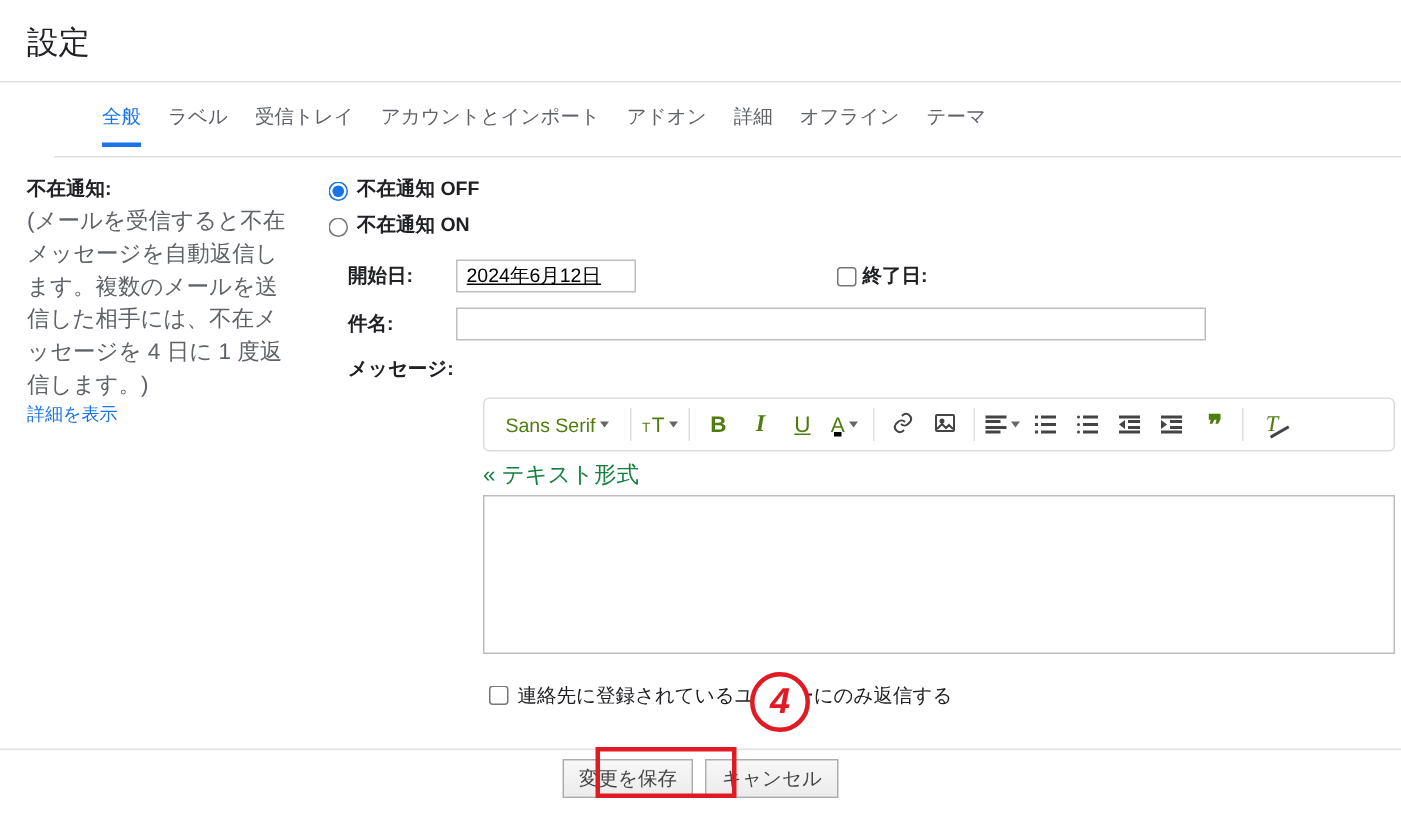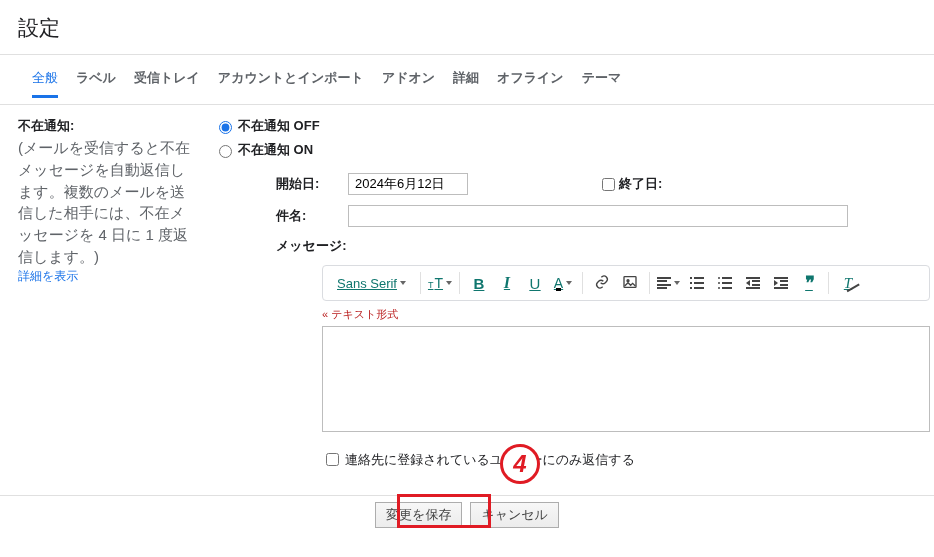--- a/index.html
+++ b/index.html
@@ -17,29 +17,29 @@
     padding: 14px 18px 12px 18px;
     border-bottom: 1px solid #e0e0e0;
     color: #202124;
   }
   .tabs {
     display: flex;
     flex-wrap: wrap;
     padding: 8px 18px 0 32px;
     border-bottom: 1px solid #e0e0e0;
     column-gap: 18px;
+    margin-left: 36px;
   }
   .tab {
     padding: 6px 0 8px 0;
     font-size: 13px;
     color: #5f6368;
     cursor: pointer;
     white-space: nowrap;
     margin-bottom: 6px;
-    font-weight: bold;
   }
   .tab.active {
     color: #1a73e8;
     border-bottom: 3px solid #1a73e8;
     font-weight: 500;
   }
   .content {
     display: flex;
     padding: 12px 18px 16px 18px;
   }
@@ -81,32 +81,32 @@
     font-size: 13px;
   }
   .form-table {
     margin-top: 14px;
     margin-left: 18px;
   }
   .form-row {
     display: flex;
     align-items: center;
     margin-bottom: 10px;
-    margin-left: 44px;
   }
   .form-lbl {
     font-weight: 700;
     width: 72px;
     flex: none;
   }
   .text-input {
     border: 1px solid #bdbdbd;
     height: 22px;
     padding: 0 6px;
     font-size: 13px;
+    text-decoration: underline;
   }
   .date-input { width: 120px; }
   .end-date-wrap {
     display: flex;
     align-items: center;
     margin-left: 130px;
   }
   .end-date-wrap input[type=checkbox] { margin-right: 4px; }
   .end-date-lbl { font-weight: 700; }
   .end-date-input {
@@ -128,23 +128,22 @@
     gap: 2px;
     background: #fff;
   }
   .tb-sep {
     width: 1px; height: 22px; background: #e0e0e0; margin: 0 4px;
   }
   .tb-btn {
     min-width: 26px; height: 26px;
     display: flex; align-items: center; justify-content: center;
     cursor: pointer;
-    color: #0f766e;
+    color: #4d7c0f;
     border-radius: 2px;
-    text-decoration: underline;
   }
   .dd::after {
     content: "";
     display: inline-block;
     margin-left: 3px;
     border-top: 4px solid #666;
     border-left: 3px solid transparent;
     border-right: 3px solid transparent;
     vertical-align: middle;
   }
@@ -189,22 +188,22 @@
   .indent-ic.right .arrow { border-left: 4px solid #444; }
   .indent-ic.left .arrow { border-right: 4px solid #444; }
   .quote-ic { font-size: 18px; font-weight: 900; line-height: 1; letter-spacing: -2px; }
   .clear-ic { position: relative; font-style: italic; font-family: serif; font-size: 15px; }
   .clear-ic::after {
     content: ""; position: absolute; left: 2px; top: 12px; width: 14px; height: 1.5px; background: #444; transform: rotate(-30deg);
   }
   .link-ic svg, .img-ic svg { width: 16px; height: 16px; }
 
   .plain-link {
-    color: #b91c1c;
-    font-size: 11px;
+    color: #15803d;
+    font-size: 15px;
     margin: 6px 0 4px 0;
     display: inline-block;
     cursor: pointer;
   }
   .plain-link::before { content: "« "; }
 
   .msg-textarea {
     width: 608px;
     height: 106px;
     border: 1px solid #bdbdbd;

